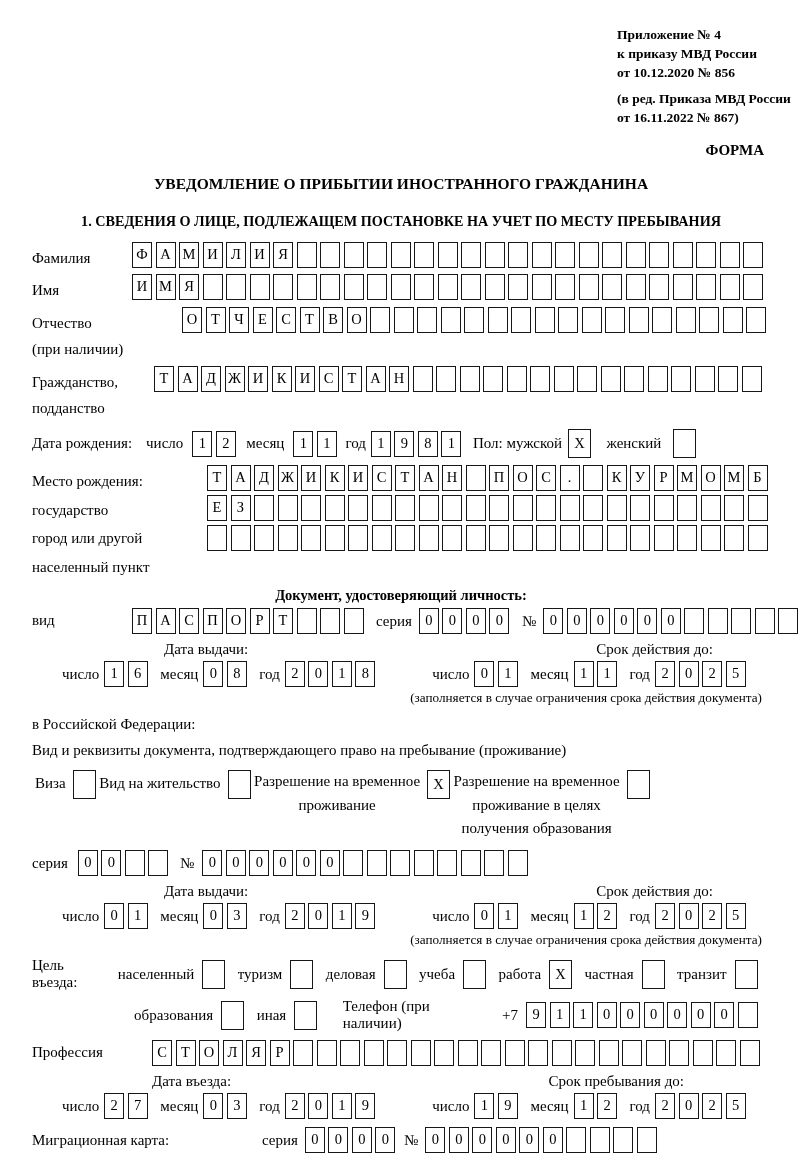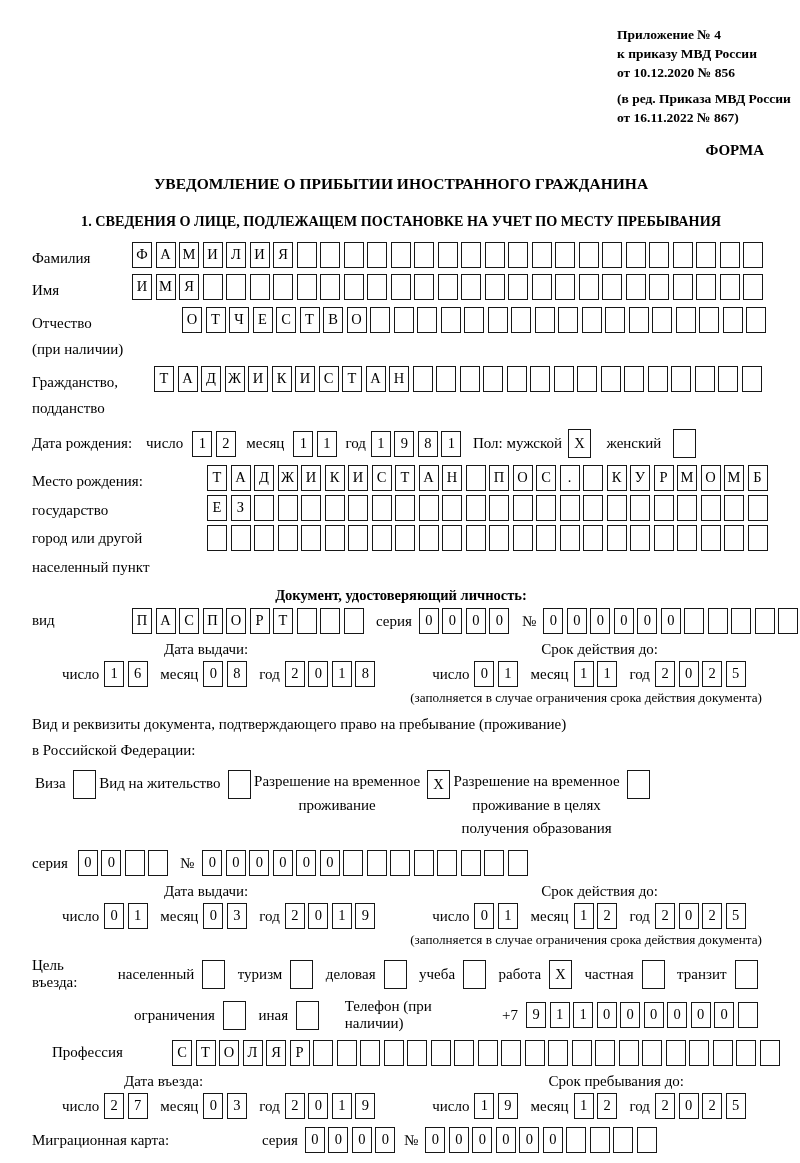--- a/index.html
+++ b/index.html
@@ -31,22 +31,22 @@
   .cellcol .cells { margin-top:0; }
   .cellcol .cells + .cells { margin-top:4px; }
 
   .center-hdr { text-align:center; font-weight:bold; font-size:14.5px; margin-top:6px; }
 
   .vidrow { margin-top:4px; align-items:center; }
   .vidrow .mini { margin:0 7px 0 9px; }
 
   .datehdrs { display:flex; margin-top:7px; }
   .dh-issue { margin-left:132px; }
-  .dh-valid { margin-left:auto; margin-right:112px; }
-  .dh-entry { margin-left:92px; }
+  .dh-valid { margin-left:auto; margin-right:57px; }
+  .dh-entry { margin-left:120px; }
   .dh-stay  { margin-left:auto; margin-right:86px; }
   .dateline { display:flex; align-items:center; margin-top:3px; padding-left:30px; padding-right:12px; }
   .dg { display:inline-flex; align-items:center; }
   .dg > span { margin-right:5px; }
   .dg .cells { margin-right:9px; }
   .dg-right { margin-left:auto; }
   .vnote { font-size:13.2px; text-align:right; padding-right:8px; margin-top:3px; }
 
   .plain { margin-top:6px; line-height:1.7; }
 
@@ -421,22 +421,22 @@
             <span class="cell">2</span>
             <span class="cell">0</span>
             <span class="cell">2</span>
             <span class="cell">5</span>
           </span>
       </span>
     </div>
     <div class="vnote">(заполняется в случае ограничения срока действия документа)</div>
 
     <div class="plain">
+      <div>в Российской Федерации:</div>
       <div>Вид и реквизиты документа, подтверждающего право на пребывание (проживание)</div>
-      <div>в Российской Федерации:</div>
     </div>
 
     <div class="permitrow">
       <span class="pritem">
         <span style="padding-top:5px;">Виза</span>
         <span class="cells cb">
             <span class="cell"></span>
           </span>
       </span>
       <span class="pritem">
@@ -564,21 +564,21 @@
       <span>частная</span>
       <span class="cells cb">
           <span class="cell"></span>
         </span>
       <span>транзит</span>
       <span class="cells cb">
           <span class="cell"></span>
         </span>
     </div>
     <div class="purposerow purposerow2">
-      <span>ограничения</span>
+      <span>образования</span>
       <span class="cells cb">
           <span class="cell"></span>
         </span>
       <span>иная</span>
       <span class="cells cb" style="margin-right:22px;">
           <span class="cell"></span>
         </span>
       <span style="margin-right:24px;">Телефон (при наличии)</span>
       <span>+7</span>
       <span class="cells">
@@ -589,21 +589,21 @@
           <span class="cell">0</span>
           <span class="cell">0</span>
           <span class="cell">0</span>
           <span class="cell">0</span>
           <span class="cell">0</span>
           <span class="cell"></span>
         </span>
     </div>
 
     <div class="frow" style="align-items:center; margin-top:8px;">
-      <span class="flabel w120" style="padding-top:0;margin-left:20px;">Профессия</span>
+      <span class="flabel w120" style="padding-top:0;">Профессия</span>
       <span class="cells">
           <span class="cell">С</span>
           <span class="cell">Т</span>
           <span class="cell">О</span>
           <span class="cell">Л</span>
           <span class="cell">Я</span>
           <span class="cell">Р</span>
           <span class="cell"></span>
           <span class="cell"></span>
           <span class="cell"></span>

